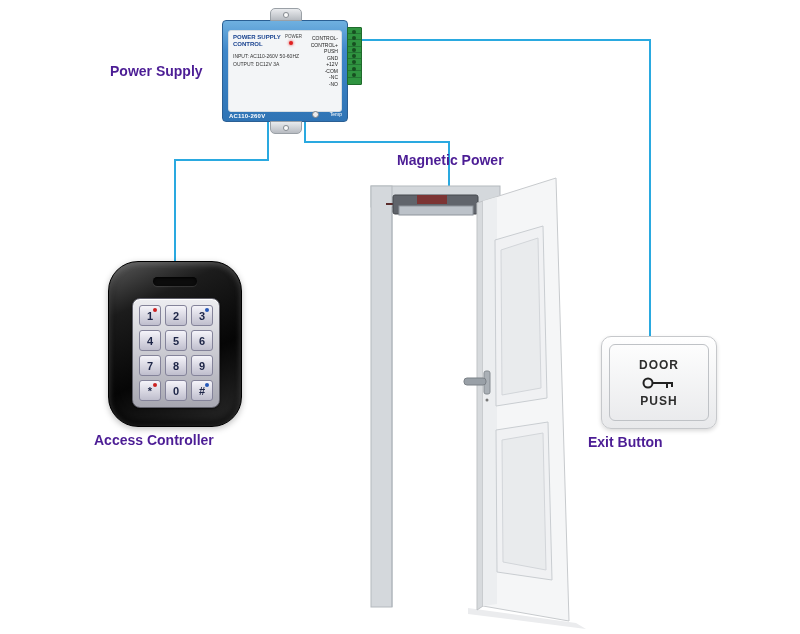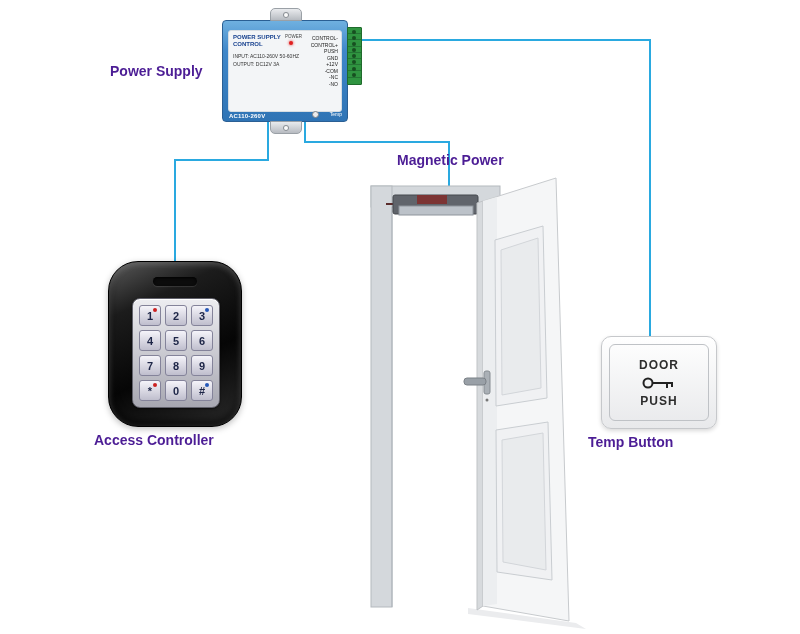--- a/index.html
+++ b/index.html
@@ -216,15 +216,15 @@
         <line x1="26" y1="8" x2="26" y2="13" stroke="#222" stroke-width="2"></line>
         <line x1="31" y1="8" x2="31" y2="12" stroke="#222" stroke-width="2"></line>
       </svg>
       <div class="exit-text">PUSH</div>
     </div>
   </div>
 
   <div class="lbl" style="left:110px; top:63px;">Power Supply</div>
   <div class="lbl" style="left:397px; top:152px;">Magnetic Power</div>
   <div class="lbl centered" style="left:94px; top:432px; width:160px;">Access Controller</div>
-  <div class="lbl centered" style="left:588px; top:434px; width:120px;">Temp Button</div>
+  <div class="lbl centered" style="left:588px; top:434px; width:120px;">Exit Button</div>
 
 </div>
 
 </body></html>

